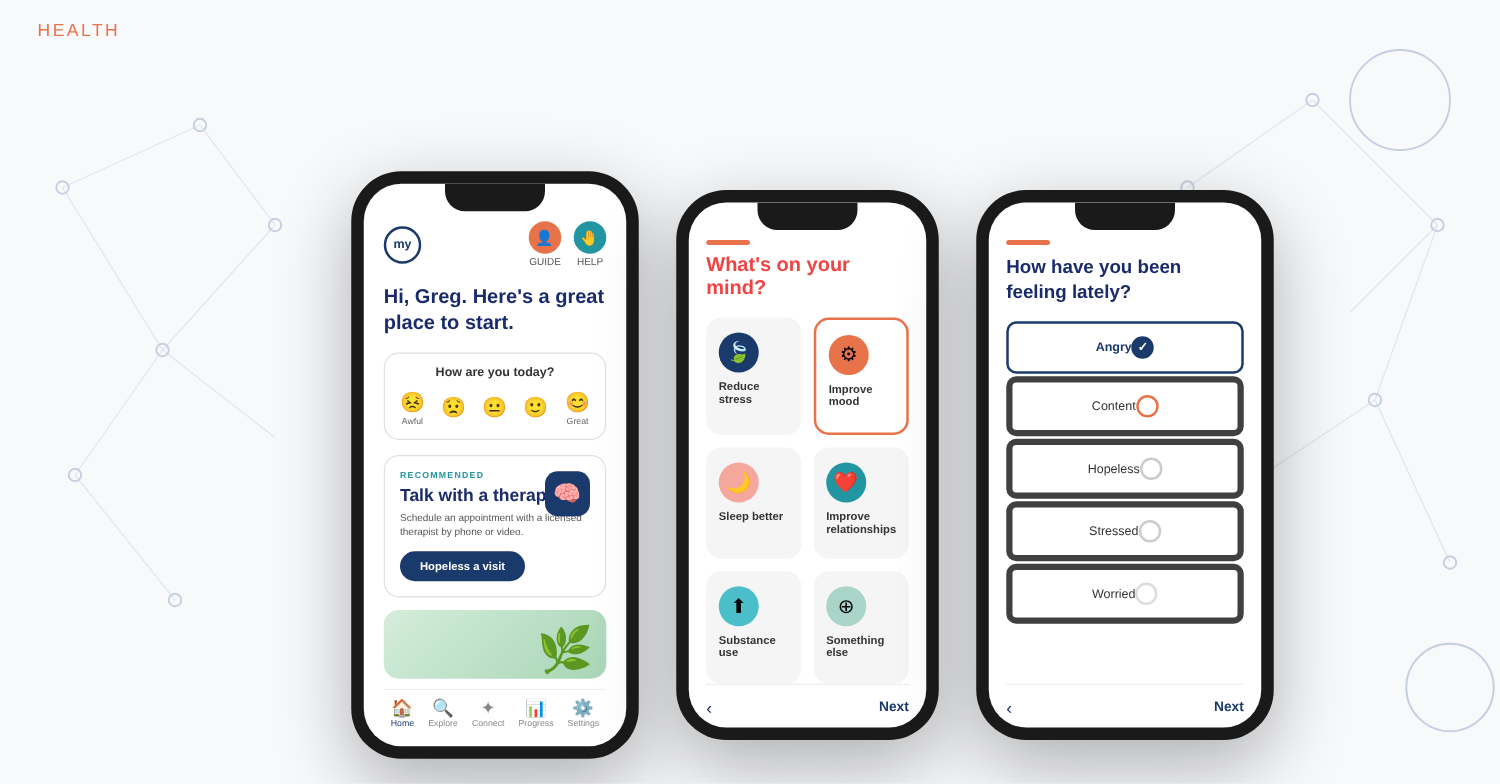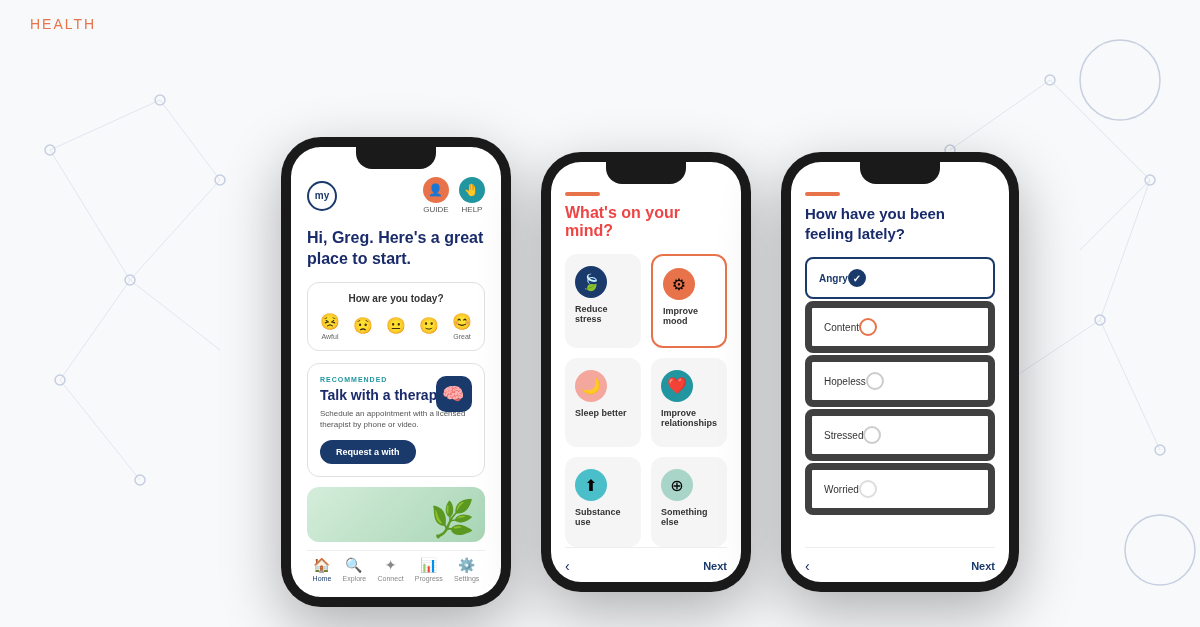--- a/index.html
+++ b/index.html
@@ -382,35 +382,35 @@
       line-height: 1.3;
     }
     .feeling-list {
       display: flex;
       flex-direction: column;
       gap: 2px;
       flex: 1;
     }
     .feeling-item {
       display: flex;
-      justify-content: flex-start;
+      justify-content: center;
       align-items: center;
       padding: 10px 12px;
       border-radius: 8px;
       font-size: 10px;
       color: #333;
       background: #fff;
     }
     .feeling-item.selected {
       border: 2px solid #1a3a6b;
       color: #1a3a6b;
       font-weight: 600;
     }
     .feeling-item:not(.selected) {
-      border: 7px solid #404040;
+      border: 5px solid #404040;
     }
     .radio-circle {
       width: 18px;
       height: 18px;
       border-radius: 50%;
       border: 2px solid #ccc;
       display: flex;
       align-items: center;
       justify-content: center;
     }
@@ -535,21 +535,21 @@
               <span class="mood-label">Great</span>
             </div>
           </div>
         </div>
 
         <div class="recommended-card">
           <div class="therapist-icon">🧠</div>
           <div class="recommended-label">RECOMMENDED</div>
           <div class="therapist-title">Talk with a therapist</div>
           <div class="therapist-desc">Schedule an appointment with a licensed therapist by phone or video.</div>
-          <button class="visit-btn">Request a with</button>
+          <button class="visit-btn">Hopeless a visit</button>
         </div>
 
         <div class="plant-card">
           <span class="plant-emoji">🌿</span>
         </div>
 
         <div class="bottom-nav">
           <div class="nav-item active">
             <span class="nav-icon">🏠</span>
             <span>Home</span>

